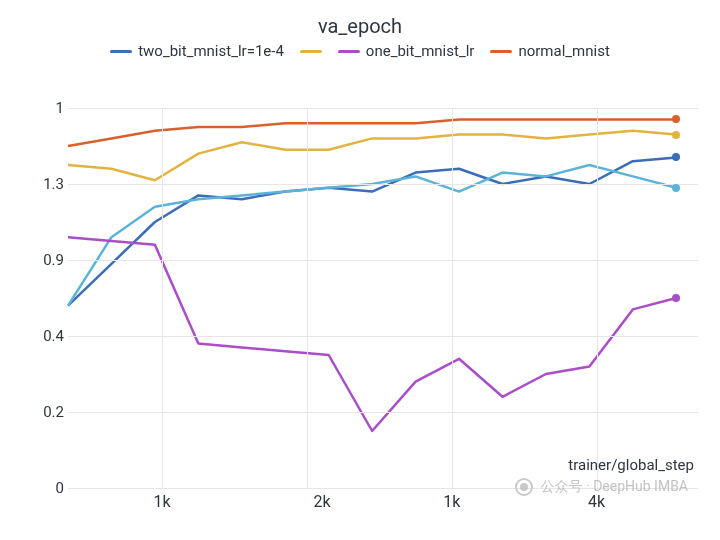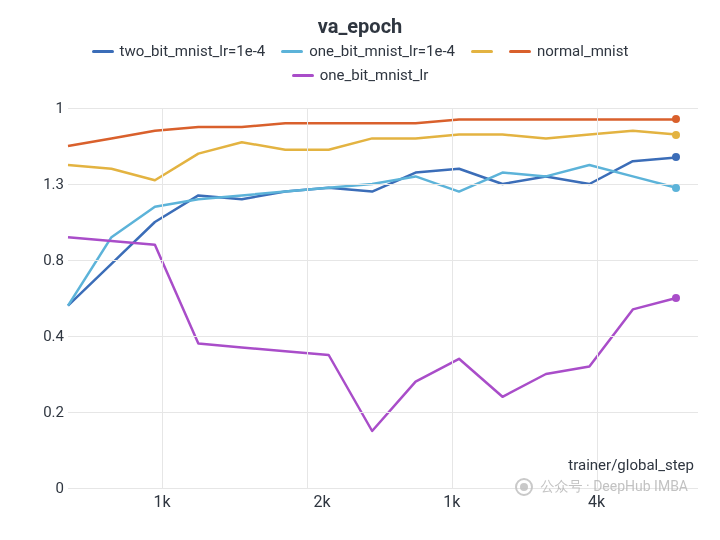--- a/index.html
+++ b/index.html
@@ -16,21 +16,21 @@
     left: 8px; top: 8px;
     width: 704px; height: 524px;
     background: #fff;
     border-radius: 6px;
   }
   .title {
     text-align: center;
     font-size: 20px;
     color: #2f3640;
     margin-top: 6px;
-    font-weight: 700;
+    font-weight: 400;
   }
   .legend {
     display: flex;
     flex-wrap: wrap;
     justify-content: center;
     gap: 6px 16px;
     font-size: 15px;
     color: #2f3640;
     margin: 4px 10px 0 10px;
   }
@@ -129,33 +129,29 @@
 <body>
 
 <div class="chart-wrap">
   <div class="title">va_epoch</div>
   <div class="legend" id="legend">
       <span class="legend-item">
         <span class="swatch" style="background: rgb(59, 109, 184);"></span>
         <span>two_bit_mnist_lr=1e-4</span>
       </span>
       <span class="legend-item">
-        <span class="swatch" style="background: rgb(92, 179, 217);"></span>
-        <span>one_bit_mnist_lr=1e-4</span>
+        <span class="swatch" style="background: rgb(227, 179, 65);"></span>
       </span>
       <span class="legend-item">
-        <span class="swatch" style="background: rgb(227, 179, 65);"></span>
+        <span class="swatch" style="background: rgb(169, 77, 201);"></span>
+        <span>one_bit_mnist_lr</span>
       </span>
       <span class="legend-item">
         <span class="swatch" style="background: rgb(217, 96, 44);"></span>
         <span>normal_mnist</span>
-      </span>
-      <span class="legend-item">
-        <span class="swatch" style="background: rgb(169, 77, 201);"></span>
-        <span>one_bit_mnist_lr</span>
       </span>
     </div>
   <div class="plot-area" id="plot">
     <svg class="lines" id="svg-lines" viewBox="0 0 630 380">
         <polyline points="0,197.6 43.44827586206897,155.8 86.89655172413794,114 130.3448275862069,87.39999999999998 173.79310344827587,91.19999999999999 217.24137931034485,83.59999999999997 260.6896551724138,79.80000000000001 304.1379310344828,83.59999999999997 347.58620689655174,64.60000000000002 391.0344827586207,60.80000000000001 434.4827586206897,76 477.9310344827586,68.40000000000003 521.3793103448276,76 564.8275862068965,53.19999999999999 608.2758620689656,49.39999999999998" fill="none" stroke="#3b6db8" stroke-width="2.5" stroke-linejoin="round"></polyline>
         <polyline points="0,197.6 43.44827586206897,129.2 86.89655172413794,98.80000000000001 130.3448275862069,91.19999999999999 173.79310344827587,87.39999999999998 217.24137931034485,83.59999999999997 260.6896551724138,79.80000000000001 304.1379310344828,76 347.58620689655174,68.40000000000003 391.0344827586207,83.59999999999997 434.4827586206897,64.60000000000002 477.9310344827586,68.40000000000003 521.3793103448276,57 564.8275862068965,68.40000000000003 608.2758620689656,79.80000000000001" fill="none" stroke="#5cb3d9" stroke-width="2.5" stroke-linejoin="round"></polyline>
         <polyline points="0,57 43.44827586206897,60.80000000000001 86.89655172413794,72.19999999999999 130.3448275862069,45.60000000000002 173.79310344827587,34.19999999999999 217.24137931034485,41.80000000000001 260.6896551724138,41.80000000000001 304.1379310344828,30.399999999999977 347.58620689655174,30.399999999999977 391.0344827586207,26.599999999999966 434.4827586206897,26.599999999999966 477.9310344827586,30.399999999999977 521.3793103448276,26.599999999999966 564.8275862068965,22.80000000000001 608.2758620689656,26.599999999999966" fill="none" stroke="#e3b341" stroke-width="2.5" stroke-linejoin="round"></polyline>
         <polyline points="0,129.2 43.44827586206897,133 86.89655172413794,136.79999999999998 130.3448275862069,235.6 173.79310344827587,239.4 217.24137931034485,243.20000000000002 260.6896551724138,247 304.1379310344828,323 347.58620689655174,273.6 391.0344827586207,250.79999999999998 434.4827586206897,288.8 477.9310344827586,266 521.3793103448276,258.4 564.8275862068965,201.4 608.2758620689656,190" fill="none" stroke="#a94dc9" stroke-width="2.5" stroke-linejoin="round"></polyline>
         <polyline points="0,38 43.44827586206897,30.399999999999977 86.89655172413794,22.80000000000001 130.3448275862069,19 173.79310344827587,19 217.24137931034485,15.199999999999989 260.6896551724138,15.199999999999989 304.1379310344828,15.199999999999989 347.58620689655174,15.199999999999989 391.0344827586207,11.400000000000034 434.4827586206897,11.400000000000034 477.9310344827586,11.400000000000034 521.3793103448276,11.400000000000034 564.8275862068965,11.400000000000034 608.2758620689656,11.400000000000034" fill="none" stroke="#d9602c" stroke-width="2.5" stroke-linejoin="round"></polyline>
       </svg>
@@ -176,20 +172,20 @@
       <div class="end-dot" style="background: rgb(217, 96, 44); left: 608.276px; top: 11.4px;"></div>
     </div>
   <div class="x-axis-label">trainer/global_step</div>
   <div class="watermark">
     <span class="wm-ico"></span>
     <span>公众号 · DeepHub IMBA</span>
   </div>
 <div class="y-tick" style="top: 480px;">0</div>
     <div class="y-tick" style="top: 404px;">0.2</div>
     <div class="y-tick" style="top: 328px;">0.4</div>
-    <div class="y-tick" style="top: 252px;">0.8</div>
+    <div class="y-tick" style="top: 252px;">0.9</div>
     <div class="y-tick" style="top: 176px;">1.3</div>
     <div class="y-tick" style="top: 100px;">1</div>
     <div class="x-tick" style="left: 154.138px;">1k</div>
     <div class="x-tick" style="left: 314px;">2k</div>
     <div class="x-tick" style="left: 443.793px;">1k</div>
     <div class="x-tick" style="left: 588.621px;">4k</div>
   </div>
 
 </body></html>

